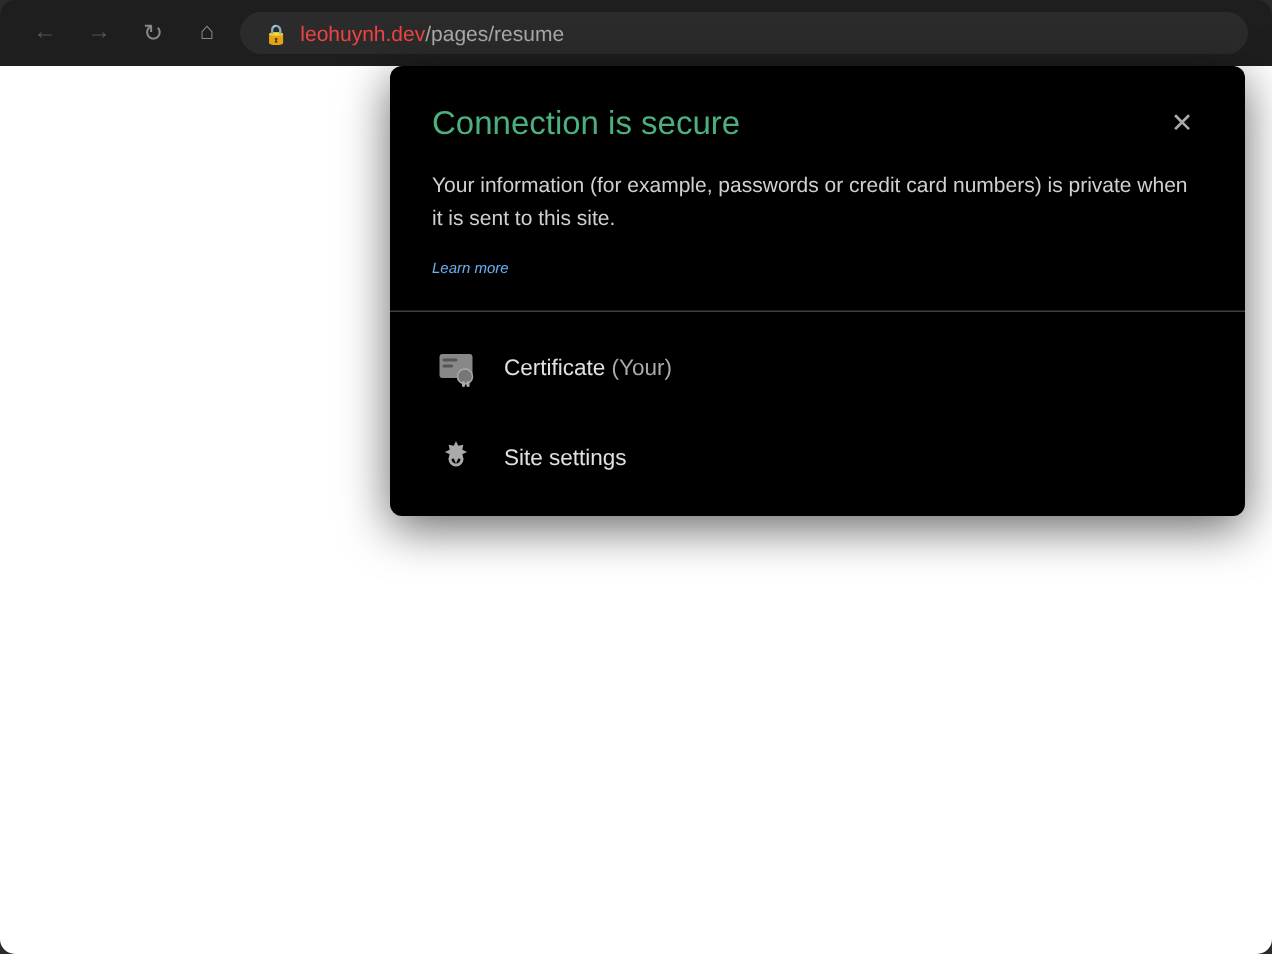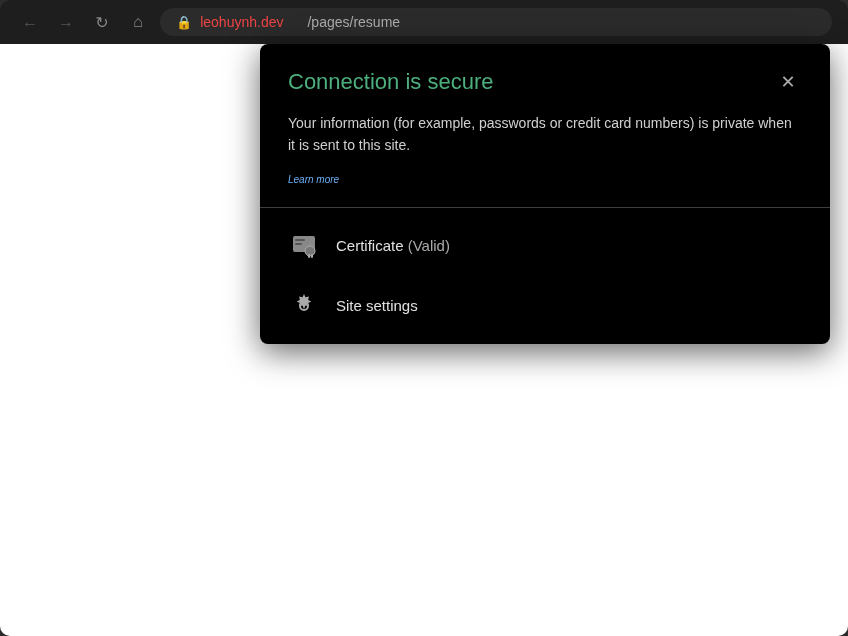--- a/index.html
+++ b/index.html
@@ -165,21 +165,20 @@
       color: #e0e0e0;
       font-size: 14px;
     }
 
     .url-text .url-domain {
       color: #ef4444;
     }
 
     .url-text .url-path {
       color: #aaa;
-      margin-left: 24px;
     }
 
     
     .page-area {
       flex: 1;
       display: flex;
       position: relative;
       background: #1e1e1e;
     }
 
@@ -335,21 +334,21 @@
               <rect x="3" y="4" width="22" height="16" rx="2" fill="#888"></rect>
               <rect x="5" y="7" width="10" height="2" rx="1" fill="#555"></rect>
               <rect x="5" y="11" width="7" height="2" rx="1" fill="#555"></rect>
               <circle cx="20" cy="19" r="5" fill="#777" stroke="#aaa" stroke-width="1"></circle>
               <rect x="18" y="22" width="2" height="4" rx="1" fill="#aaa"></rect>
               <rect x="21" y="22" width="2" height="4" rx="1" fill="#aaa"></rect>
             </svg>
           </div>
           <span class="popup-item-label">
             <span>Certificate</span>
-            <span class="item-sub">(Valid)</span>
+            <span class="item-sub">(Your)</span>
           </span>
         </div>
 
 
         <div class="popup-item">
           <div class="popup-item-icon">
             <svg width="28" height="28" viewBox="0 0 28 28" fill="none" xmlns="http://www.w3.org/2000/svg">
               <path d="M14 9a5 5 0 100 10A5 5 0 0014 9zm0 2a3 3 0 110 6 3 3 0 010-6z" fill="#aaa"></path>
               <path d="M14 2l1.5 3.2 3.4-.7-.7 3.4 3.2 1.5-3.2 1.5.7 3.4-3.4-.7L14 17l-1.5-3.4-3.4.7.7-3.4L6.6 9.4l3.2-1.5-.7-3.4 3.4.7z" fill="#aaa"></path>
             </svg>

